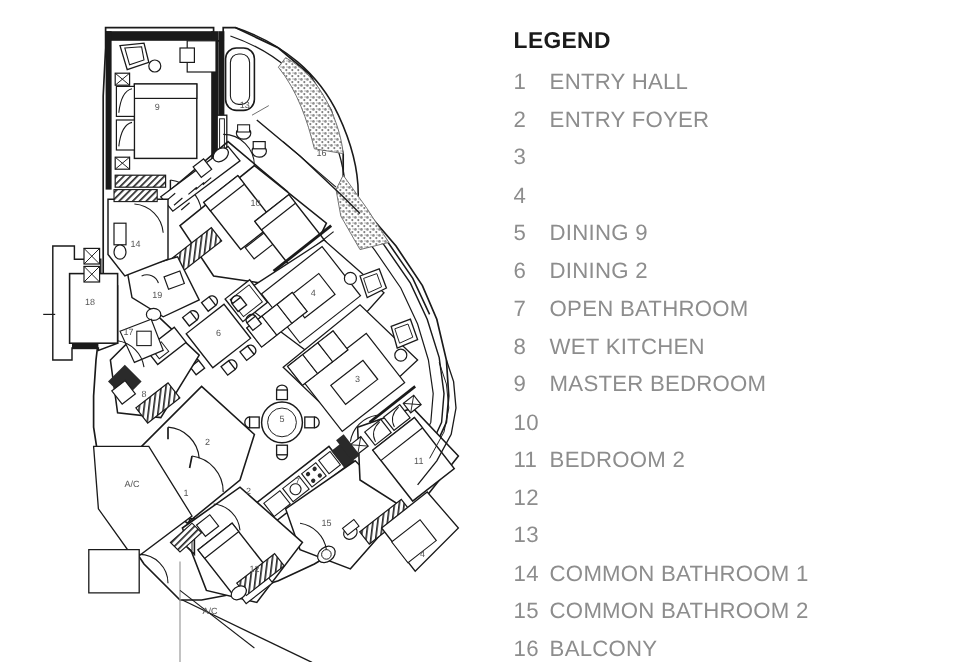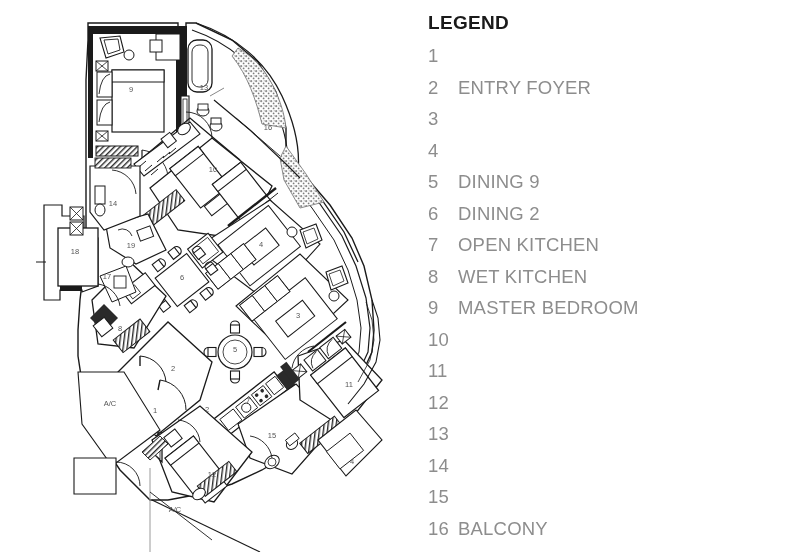--- a/index.html
+++ b/index.html
@@ -33,21 +33,21 @@
   #plan-svg {
     display: block;
     width: 420px;
     height: 552px;
   }
 
   
   #legend-panel {
     position: absolute;
     left: 426px;
-    top: 4px;
+    top: 16px;
     width: 374px;
     height: 416px;
     padding-top: 8px;
     box-sizing: border-box;
   }
   #legend-title {
     font-size: 19px;
     font-weight: bold;
     color: #1a1a1a;
     letter-spacing: 0.3px;
@@ -484,20 +484,21 @@
           <text x="175" y="512">A/C</text>
         </g>
     </svg>
   </div>
 
   <div id="legend-panel">
     <div id="legend-title">LEGEND</div>
     <ul id="legend-list">
         <li class="legend-row">
           <span class="legend-num">1</span>
+          <span class="legend-label">ENTRY HALL</span>
         </li>
         <li class="legend-row">
           <span class="legend-num">2</span>
           <span class="legend-label">ENTRY FOYER</span>
         </li>
         <li class="legend-row">
           <span class="legend-num">3</span>
         </li>
         <li class="legend-row">
           <span class="legend-num">4</span>
@@ -505,47 +506,50 @@
         <li class="legend-row">
           <span class="legend-num">5</span>
           <span class="legend-label">DINING 9</span>
         </li>
         <li class="legend-row">
           <span class="legend-num">6</span>
           <span class="legend-label">DINING 2</span>
         </li>
         <li class="legend-row">
           <span class="legend-num">7</span>
-          <span class="legend-label">OPEN KITCHEN</span>
+          <span class="legend-label">OPEN BATHROOM</span>
         </li>
         <li class="legend-row">
           <span class="legend-num">8</span>
           <span class="legend-label">WET KITCHEN</span>
         </li>
         <li class="legend-row">
           <span class="legend-num">9</span>
           <span class="legend-label">MASTER BEDROOM</span>
         </li>
         <li class="legend-row">
           <span class="legend-num">10</span>
         </li>
         <li class="legend-row">
           <span class="legend-num">11</span>
+          <span class="legend-label">BEDROOM 2</span>
         </li>
         <li class="legend-row">
           <span class="legend-num">12</span>
         </li>
         <li class="legend-row">
           <span class="legend-num">13</span>
         </li>
         <li class="legend-row">
           <span class="legend-num">14</span>
+          <span class="legend-label">COMMON BATHROOM 1</span>
         </li>
         <li class="legend-row">
           <span class="legend-num">15</span>
+          <span class="legend-label">COMMON BATHROOM 2</span>
         </li>
         <li class="legend-row">
           <span class="legend-num">16</span>
           <span class="legend-label">BALCONY</span>
         </li>
       </ul>
   </div>
 
 </div>
 

